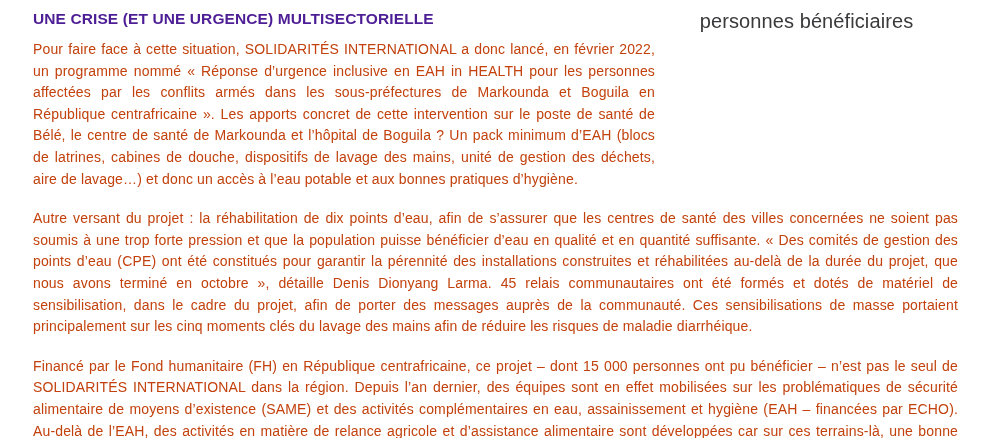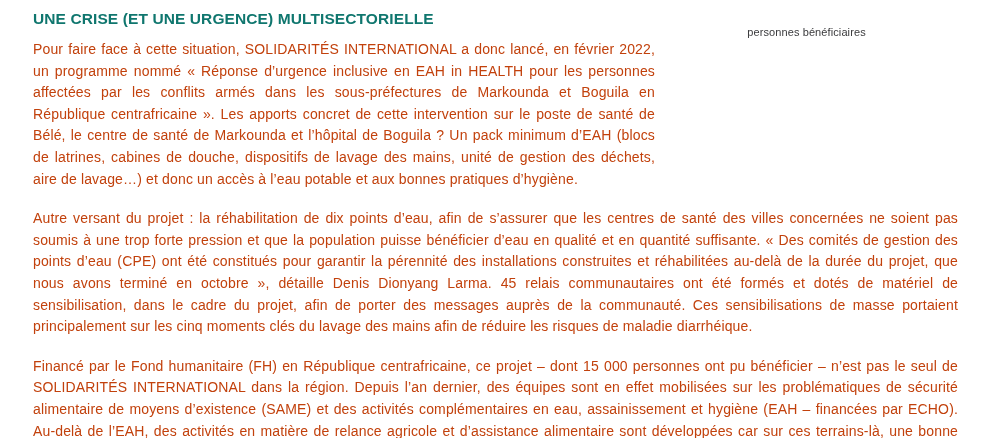--- a/index.html
+++ b/index.html
@@ -15,21 +15,21 @@
   .top-section {
     display: flex;
     align-items: flex-start;
     padding: 10px 29px 0 33px;
   }
   .top-left {
     width: 622px;
     flex: 0 0 622px;
   }
   .page-title {
-    color: #0f766e;
+    color: #4c1d95;
     font-size: 15.5px;
     font-weight: 700;
     letter-spacing: 0.1px;
     margin-bottom: 11px;
     text-transform: uppercase;
   }
   .para {
     color: #c2410c;
     font-size: 14px;
     line-height: 21.6px;
@@ -43,22 +43,22 @@
   }
   .stat-value {
     color: #e2222a;
     font-size: 31px;
     font-weight: 700;
     letter-spacing: 0.5px;
     line-height: 1.1;
   }
   .stat-label {
     color: #3a3a3c;
-    font-size: 11px;
-    margin-top: 16px;
+    font-size: 20px;
+    margin-top: 0;
     letter-spacing: 0.1px;
   }
   .bottom-section {
     padding: 0 29px 0 33px;
   }
   .para-block { margin-top: 18px; }
 </style>
 </head>
 <body>
 

